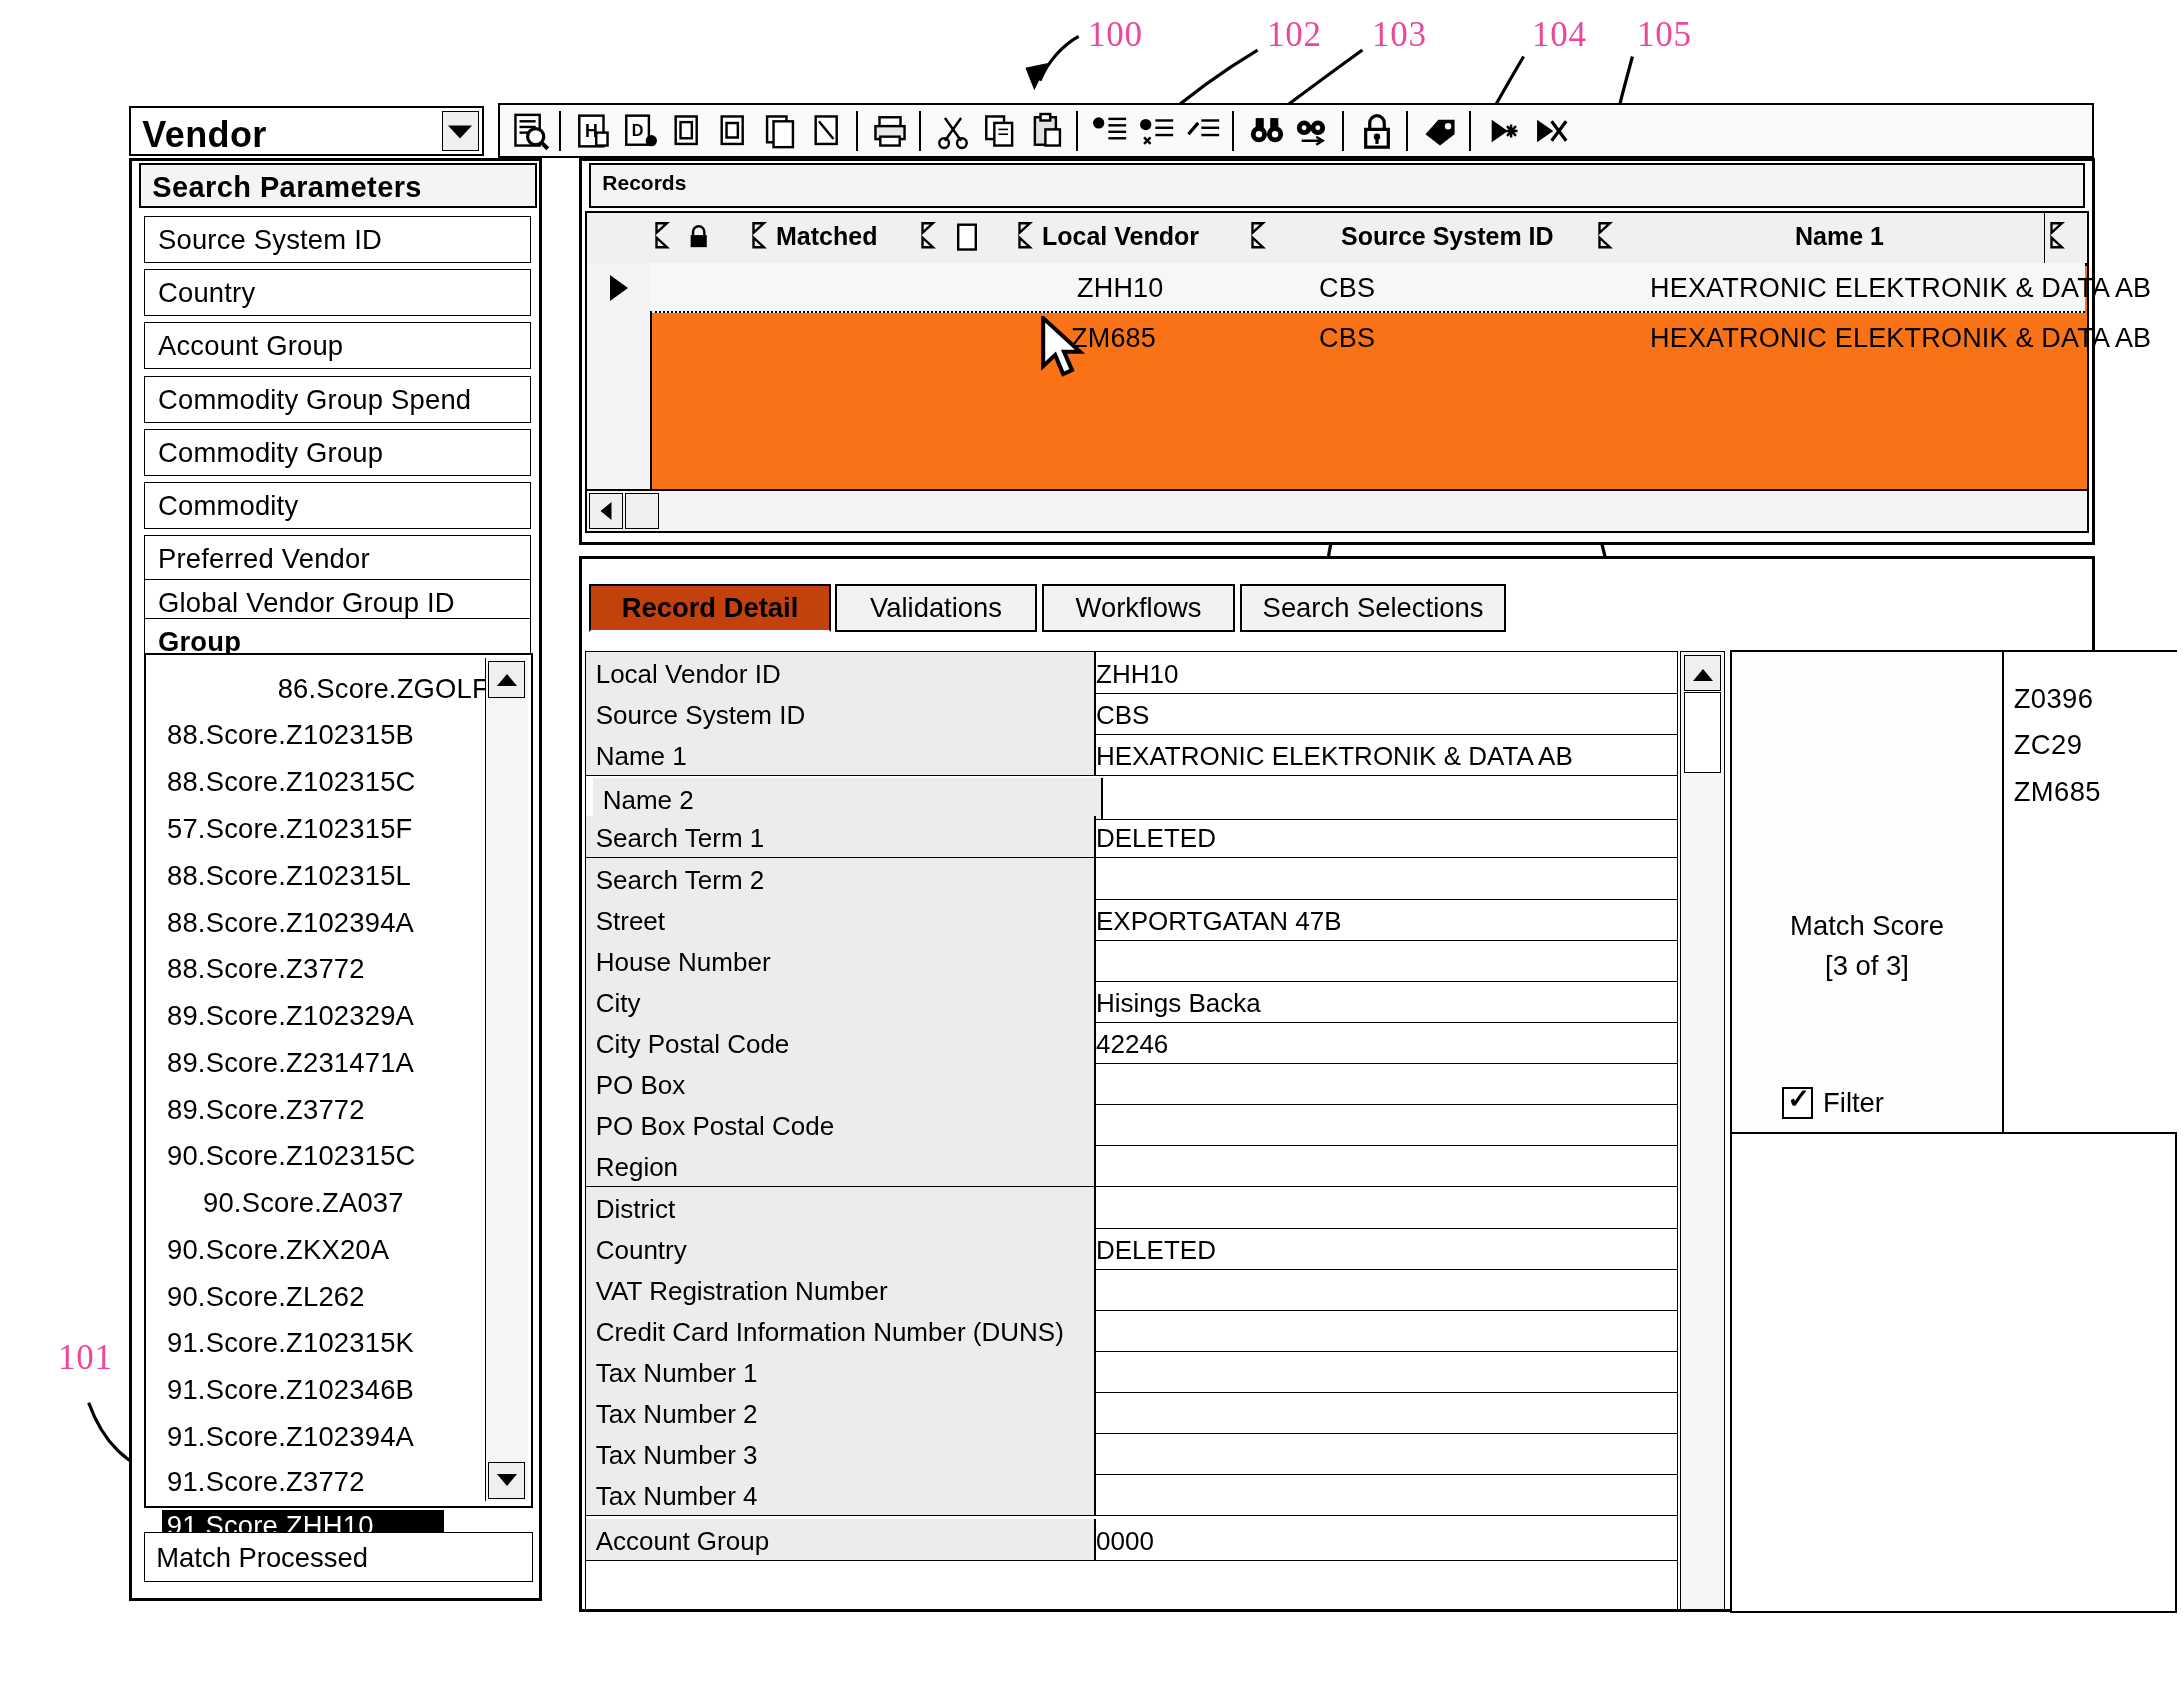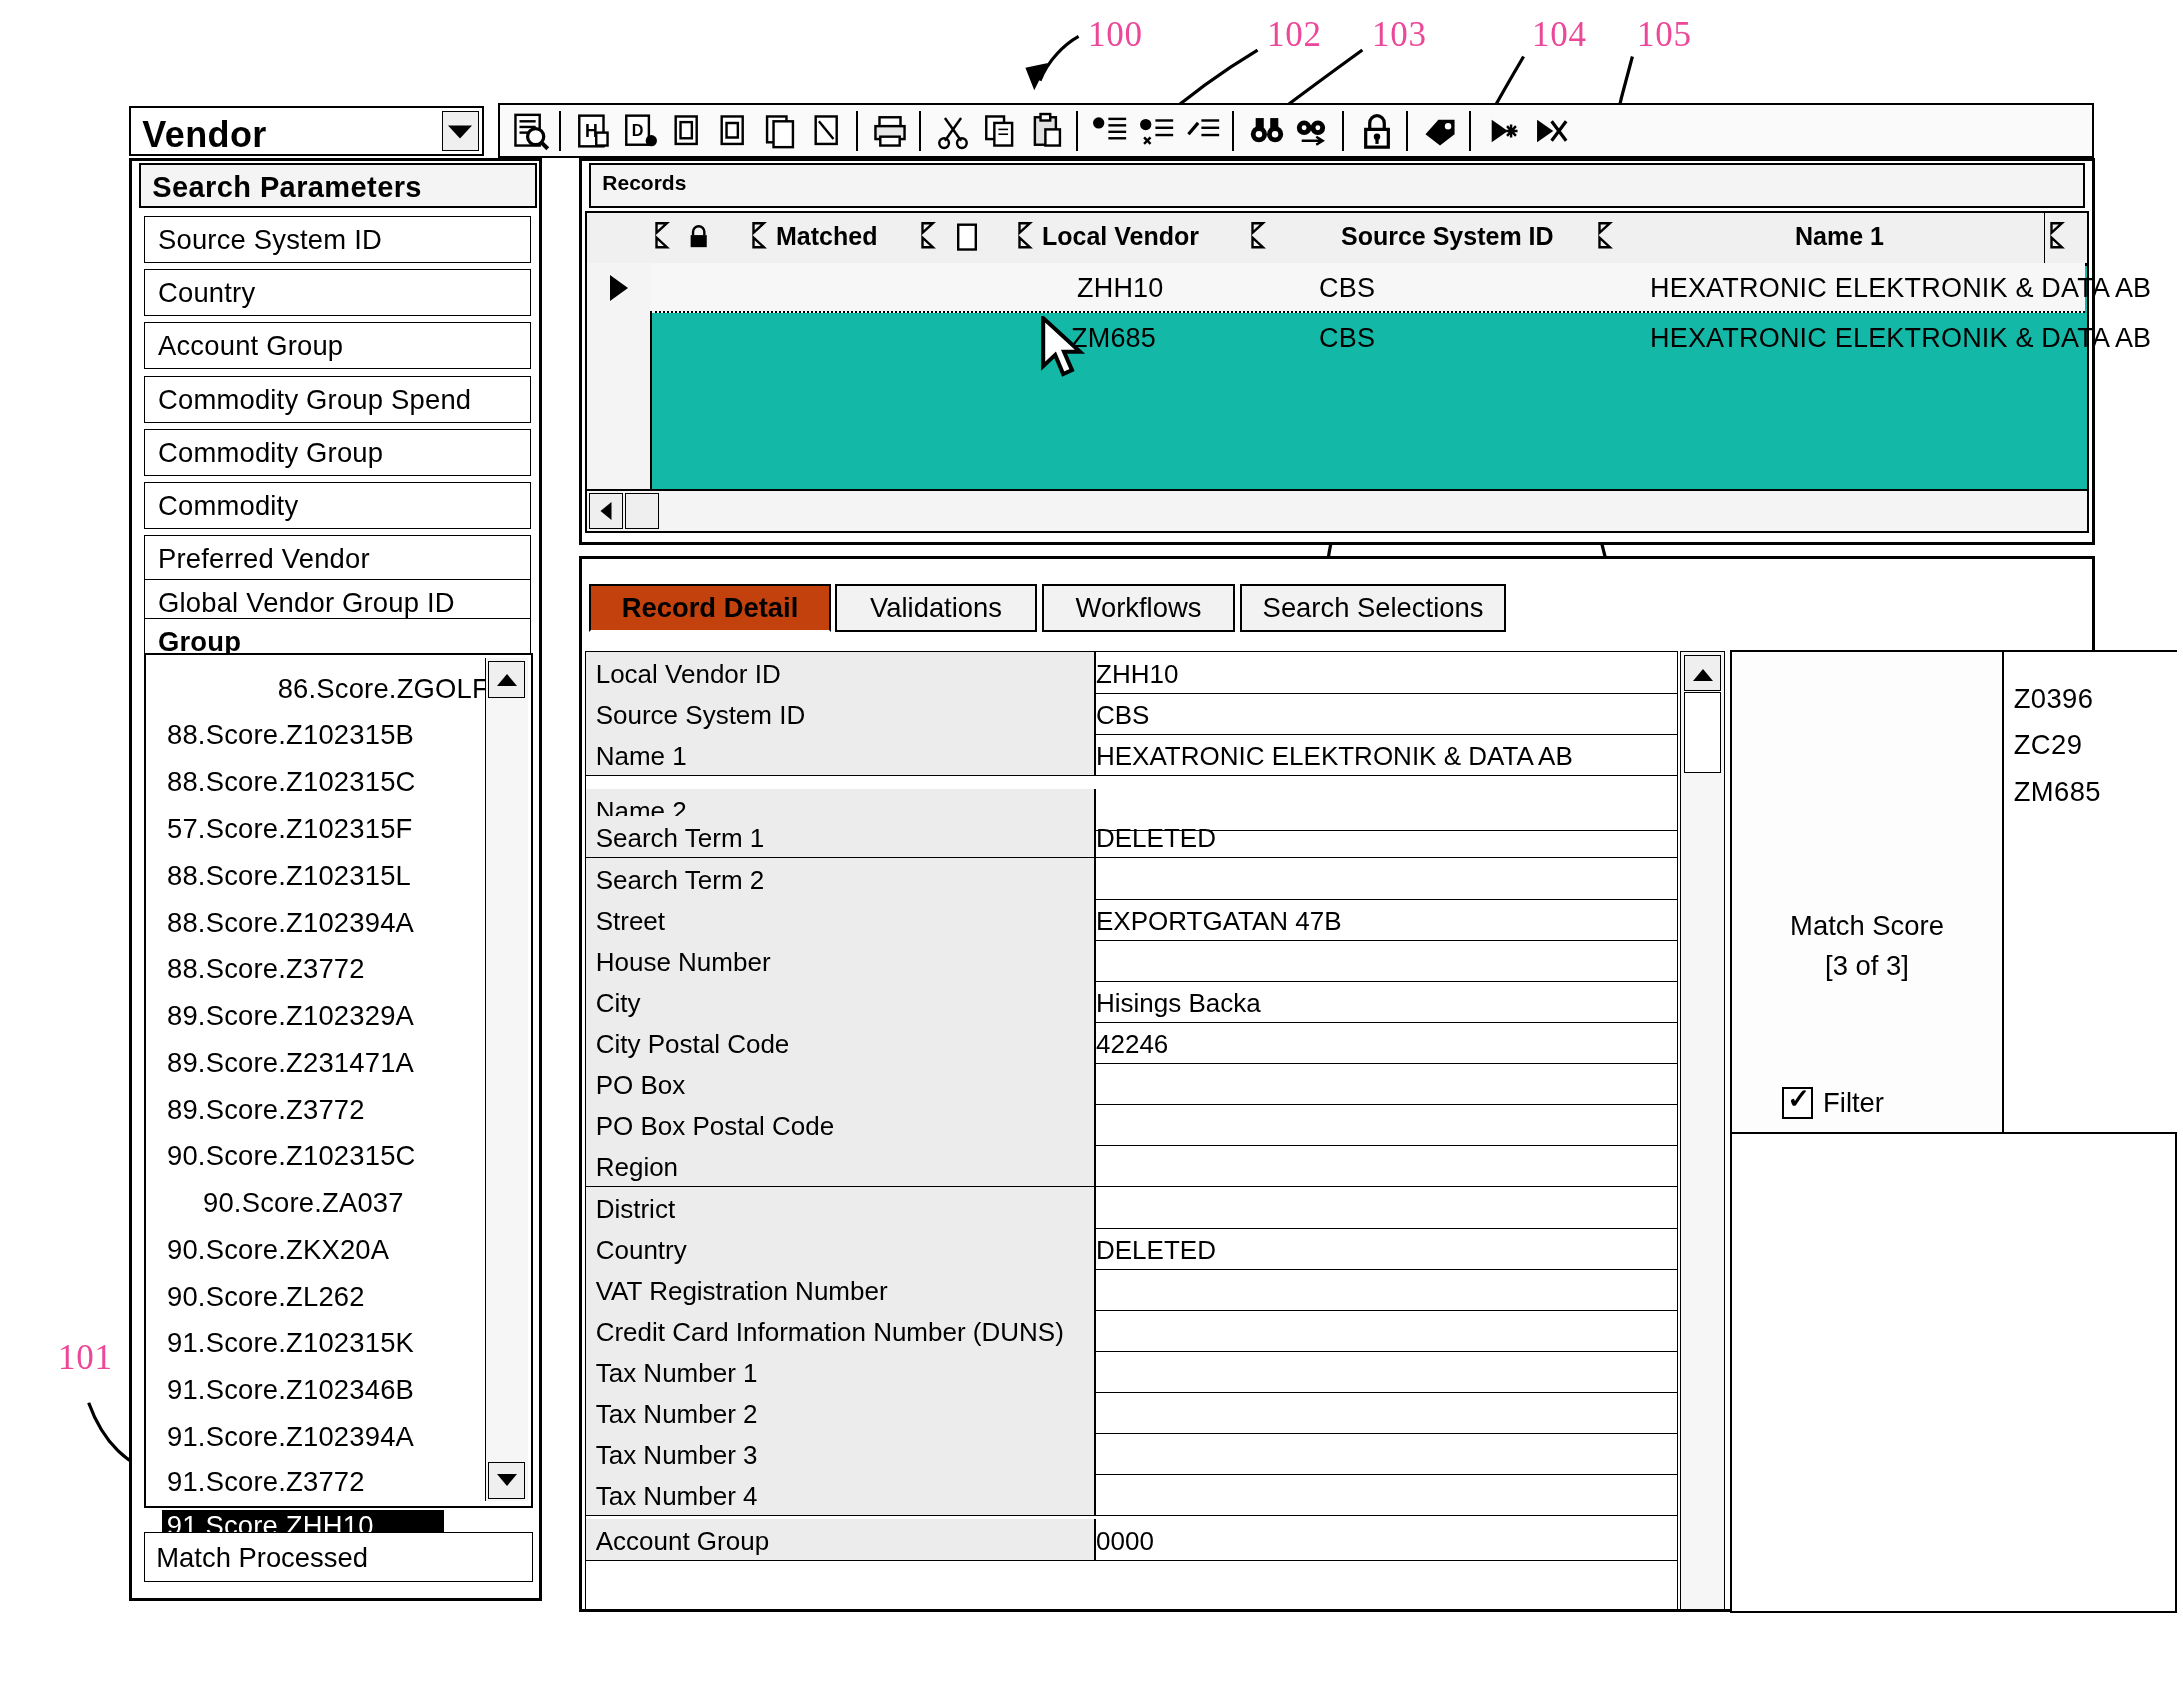--- a/index.html
+++ b/index.html
@@ -48,21 +48,21 @@
   .sb-arrow .tri-dn{position:absolute;left:50%;top:48%;transform:translate(-50%,-50%);width:0;height:0;
      border-left:10.5px solid transparent;border-right:10.5px solid transparent;border-top:12px solid #000;}
 
   #match-processed{left:144px;top:1532px;width:389px;height:50px;border:1.6px solid #000;background:#fff;}
   #match-processed span{position:absolute;left:11.3px;top:9px;font-size:27.4px;}
 
   
   #rec-panel{left:579px;top:158px;width:1516px;height:387px;border:3.2px solid #000;background:#fff;}
   #rec-title{left:589px;top:163px;width:1496px;height:45px;border:2.4px solid #000;background:#f4f4f4;}
   #rec-title span{position:absolute;left:11.3px;top:5.6px;font-size:21px;font-weight:700;}
-  #rec-grid{left:585px;top:211px;width:1504px;height:322px;border:2.4px solid #000;background:#14b8a6;}
+  #rec-grid{left:585px;top:211px;width:1504px;height:322px;border:2.4px solid #000;background:#f97316;}
   #rec-head{position:absolute;left:0;top:0;height:50px;width:100%;border-bottom:3.2px solid #000;background:#f0f0f0;}
   .hcell{position:absolute;top:0;height:100%;border-right:2.4px solid #000;background:#f0f0f0;}
   .hcell .htxt{position:absolute;top:9px;font-size:25px;font-weight:600;white-space:nowrap;}
   .sortglyph{position:absolute;left:4px;top:7.3px;width:21px;height:32px;}
   .rowsel{position:absolute;left:0;width:63px;border-right:2.4px solid #000;background:#f4f4f4;}
   .rowsel .ptr{position:absolute;left:50%;top:50%;transform:translate(-50%,-50%);width:0;height:0;
      border-top:13px solid transparent;border-bottom:13px solid transparent;border-left:18px solid #000;}
   .grow{position:absolute;left:63px;height:48px;}
   .gcell{position:absolute;top:0;font-size:27px;white-space:nowrap;letter-spacing:0.2px;}
   #rec-hscroll{position:absolute;left:0;bottom:0;height:40px;width:100%;border-top:2.4px solid #000;background:#f4f4f4;}
@@ -481,21 +481,21 @@
         <span>Source System ID</span>
       </div>
       <div class="dval">CBS</div>
     </div>
   <div class="drow" style="top:82px;">
       <div class="dlabel">
         <span>Name 1</span>
       </div>
       <div class="dval">HEXATRONIC ELEKTRONIK &amp; DATA AB</div>
     </div>
-  <div class="drow" style="top:137px;">
+  <div class="drow" style="top:126px;margin-left:7px;">
       <div class="dlabel">
         <span>Name 2</span>
       </div>
       <div class="dval"></div>
     </div>
   <div class="drow" style="top:164px;">
       <div class="dlabel">
         <span>Search Term 1</span>
       </div>
       <div class="dval">DELETED</div>

